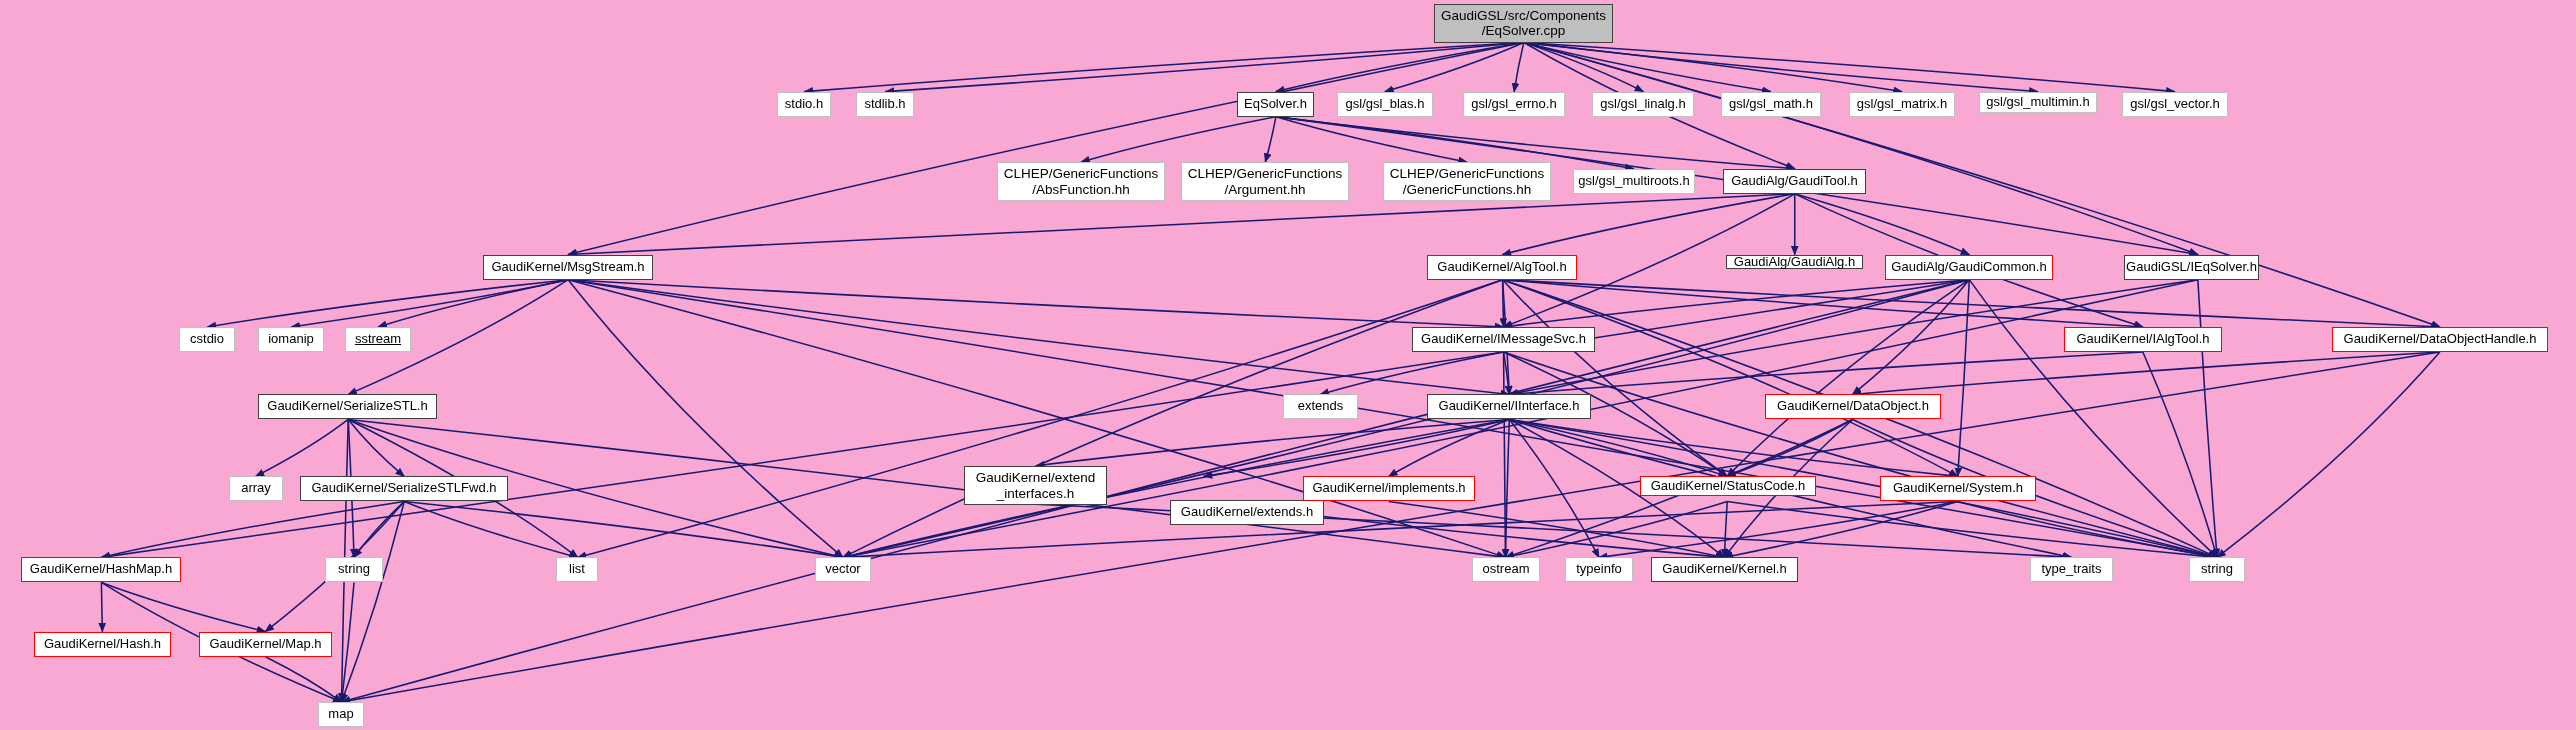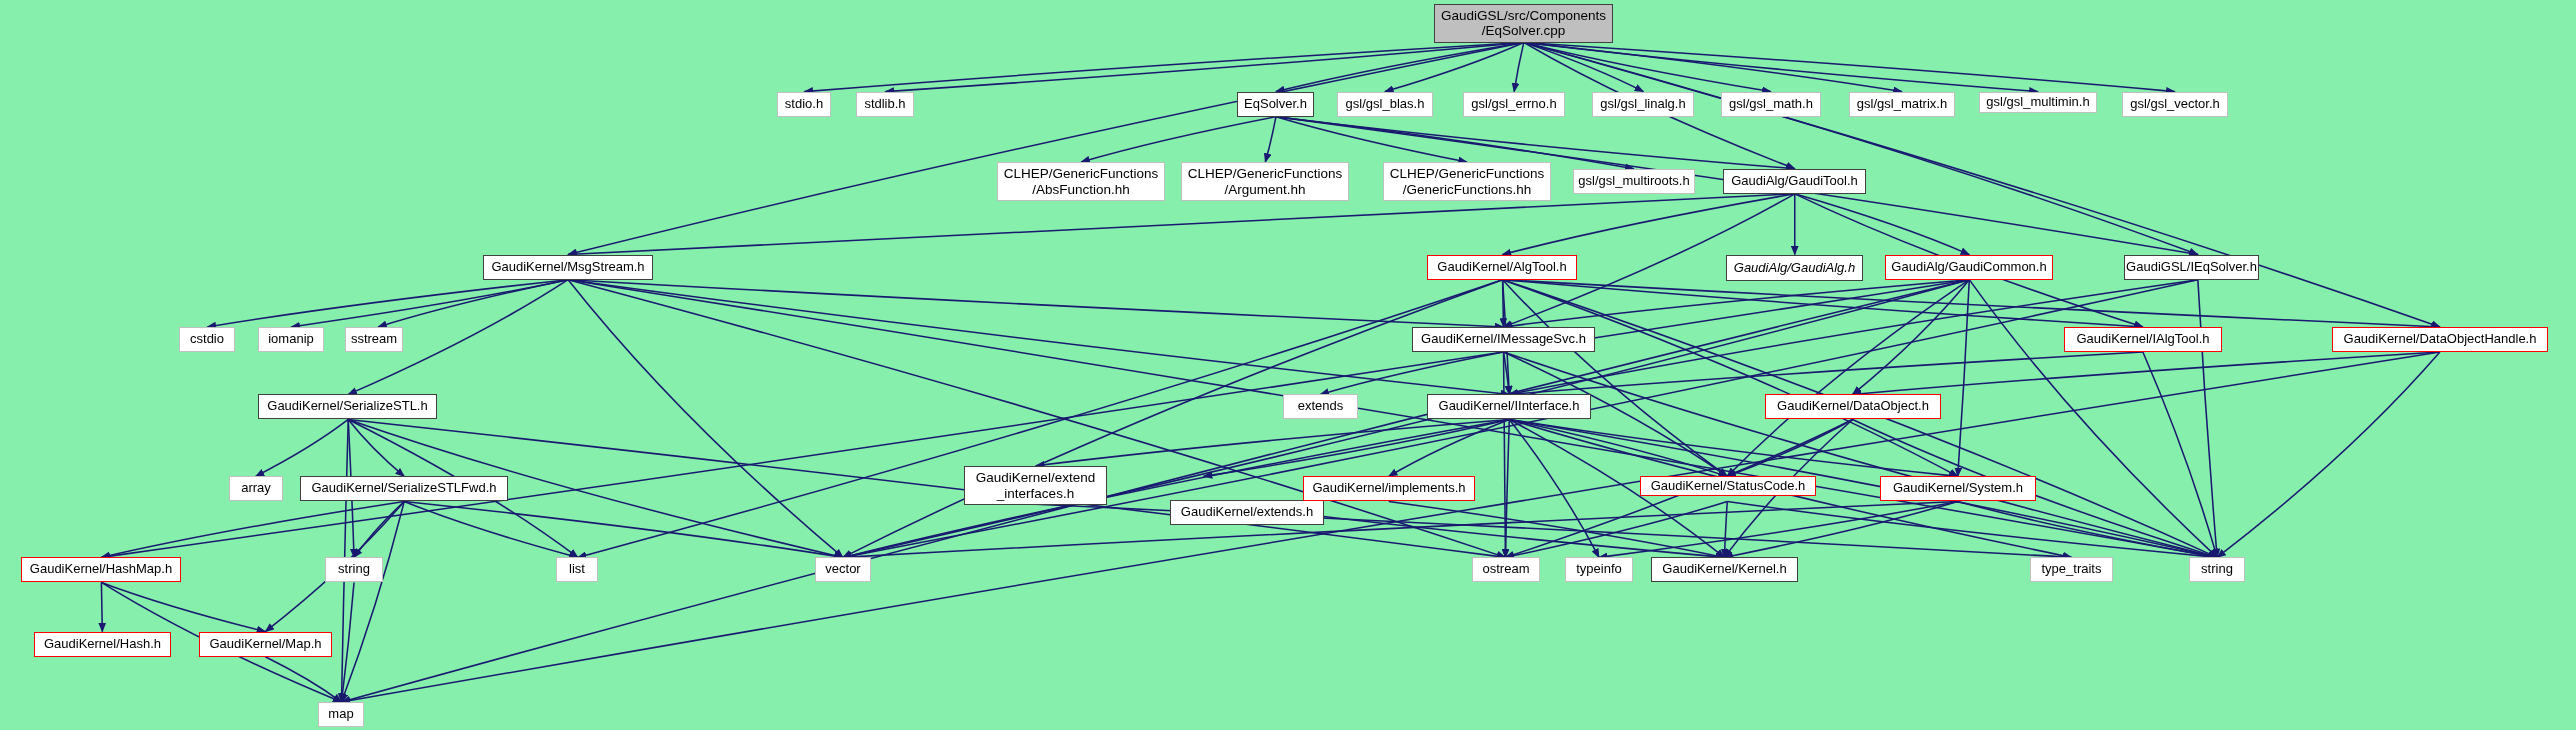--- a/index.html
+++ b/index.html
@@ -1,17 +1,17 @@
 <!DOCTYPE html>
 <html><head>
 <meta charset="utf-8">
 <title>EqSolver.cpp include dependency graph</title>
 <style>
   html,body{margin:0;padding:0;background:#ffffff;}
-  #canvas{position:relative;width:2576px;height:730px;overflow:hidden;background:#86efac;
+  #canvas{position:relative;width:2576px;height:730px;overflow:hidden;background:#f9a8d4;
           font-family:"Liberation Sans","DejaVu Sans",sans-serif;}
   #edges{position:absolute;left:0;top:0;width:2576px;height:730px;}
   .node{position:absolute;box-sizing:border-box;display:flex;align-items:center;
         justify-content:center;text-align:center;background:#ffffff;
         font-size:13px;line-height:1.12;color:#000000;white-space:pre-line;
         border:1px solid #c0c0c0;padding:0 5.8px;}
   .node.plain{border:1px solid #c0c0c0;}
   .node.dark{border:1px solid #404040;}
   .node.red{border:1px solid #ff0000;}
   .node.root{border:1px solid #404040;background:#bfbfbf;}
@@ -153,26 +153,26 @@
       <div class="node plain" style="left: 997px; top: 162px; width: 168px; height: 39px; font-size: 13.5px;">CLHEP/GenericFunctions
 /AbsFunction.hh</div>
       <div class="node plain" style="left: 1181px; top: 162px; width: 168px; height: 39px; font-size: 13.5px;">CLHEP/GenericFunctions
 /Argument.hh</div>
       <div class="node plain" style="left: 1383px; top: 162px; width: 168px; height: 39px; font-size: 13.5px;">CLHEP/GenericFunctions
 /GenericFunctions.hh</div>
       <div class="node plain" style="left: 1573px; top: 169px; width: 122px; height: 25px;">gsl/gsl_multiroots.h</div>
       <div class="node dark" style="left: 1723px; top: 169px; width: 143px; height: 25px;">GaudiAlg/GaudiTool.h</div>
       <div class="node dark" style="left: 483px; top: 255px; width: 170px; height: 25px;">GaudiKernel/MsgStream.h</div>
       <div class="node red" style="left: 1427px; top: 255px; width: 150px; height: 25px;">GaudiKernel/AlgTool.h</div>
-      <div class="node dark" style="left: 1726px; top: 255px; width: 137px; height: 26px; font-style: italic;">GaudiAlg/GaudiAlg.h</div>
+      <div class="node dark" style="left: 1726px; top: 255px; width: 137px; height: 14px;">GaudiAlg/GaudiAlg.h</div>
       <div class="node red" style="left: 1885px; top: 255px; width: 168px; height: 25px;">GaudiAlg/GaudiCommon.h</div>
       <div class="node dark" style="left: 2124px; top: 255px; width: 135px; height: 25px;">GaudiGSL/IEqSolver.h</div>
       <div class="node plain" style="left: 179px; top: 327px; width: 56px; height: 25px;">cstdio</div>
       <div class="node plain" style="left: 258px; top: 327px; width: 66px; height: 25px;">iomanip</div>
-      <div class="node plain" style="left: 345px; top: 327px; width: 58px; height: 25px;">sstream</div>
+      <div class="node plain" style="left: 345px; top: 327px; width: 66px; height: 25px; text-decoration: underline;">sstream</div>
       <div class="node dark" style="left: 1412px; top: 327px; width: 183px; height: 25px;">GaudiKernel/IMessageSvc.h</div>
       <div class="node red" style="left: 2064px; top: 327px; width: 158px; height: 25px;">GaudiKernel/IAlgTool.h</div>
       <div class="node red" style="left: 2332px; top: 327px; width: 216px; height: 25px;">GaudiKernel/DataObjectHandle.h</div>
       <div class="node dark" style="left: 258px; top: 394px; width: 179px; height: 25px;">GaudiKernel/SerializeSTL.h</div>
       <div class="node plain" style="left: 1283px; top: 394px; width: 75px; height: 25px;">extends</div>
       <div class="node dark" style="left: 1427px; top: 394px; width: 164px; height: 25px;">GaudiKernel/IInterface.h</div>
       <div class="node red" style="left: 1765px; top: 394px; width: 176px; height: 25px;">GaudiKernel/DataObject.h</div>
       <div class="node plain" style="left: 229px; top: 476px; width: 54px; height: 25px;">array</div>
       <div class="node dark" style="left: 300px; top: 476px; width: 208px; height: 25px;">GaudiKernel/SerializeSTLFwd.h</div>
       <div class="node dark" style="left: 964px; top: 466px; width: 143px; height: 39px; font-size: 13.5px;">GaudiKernel/extend

